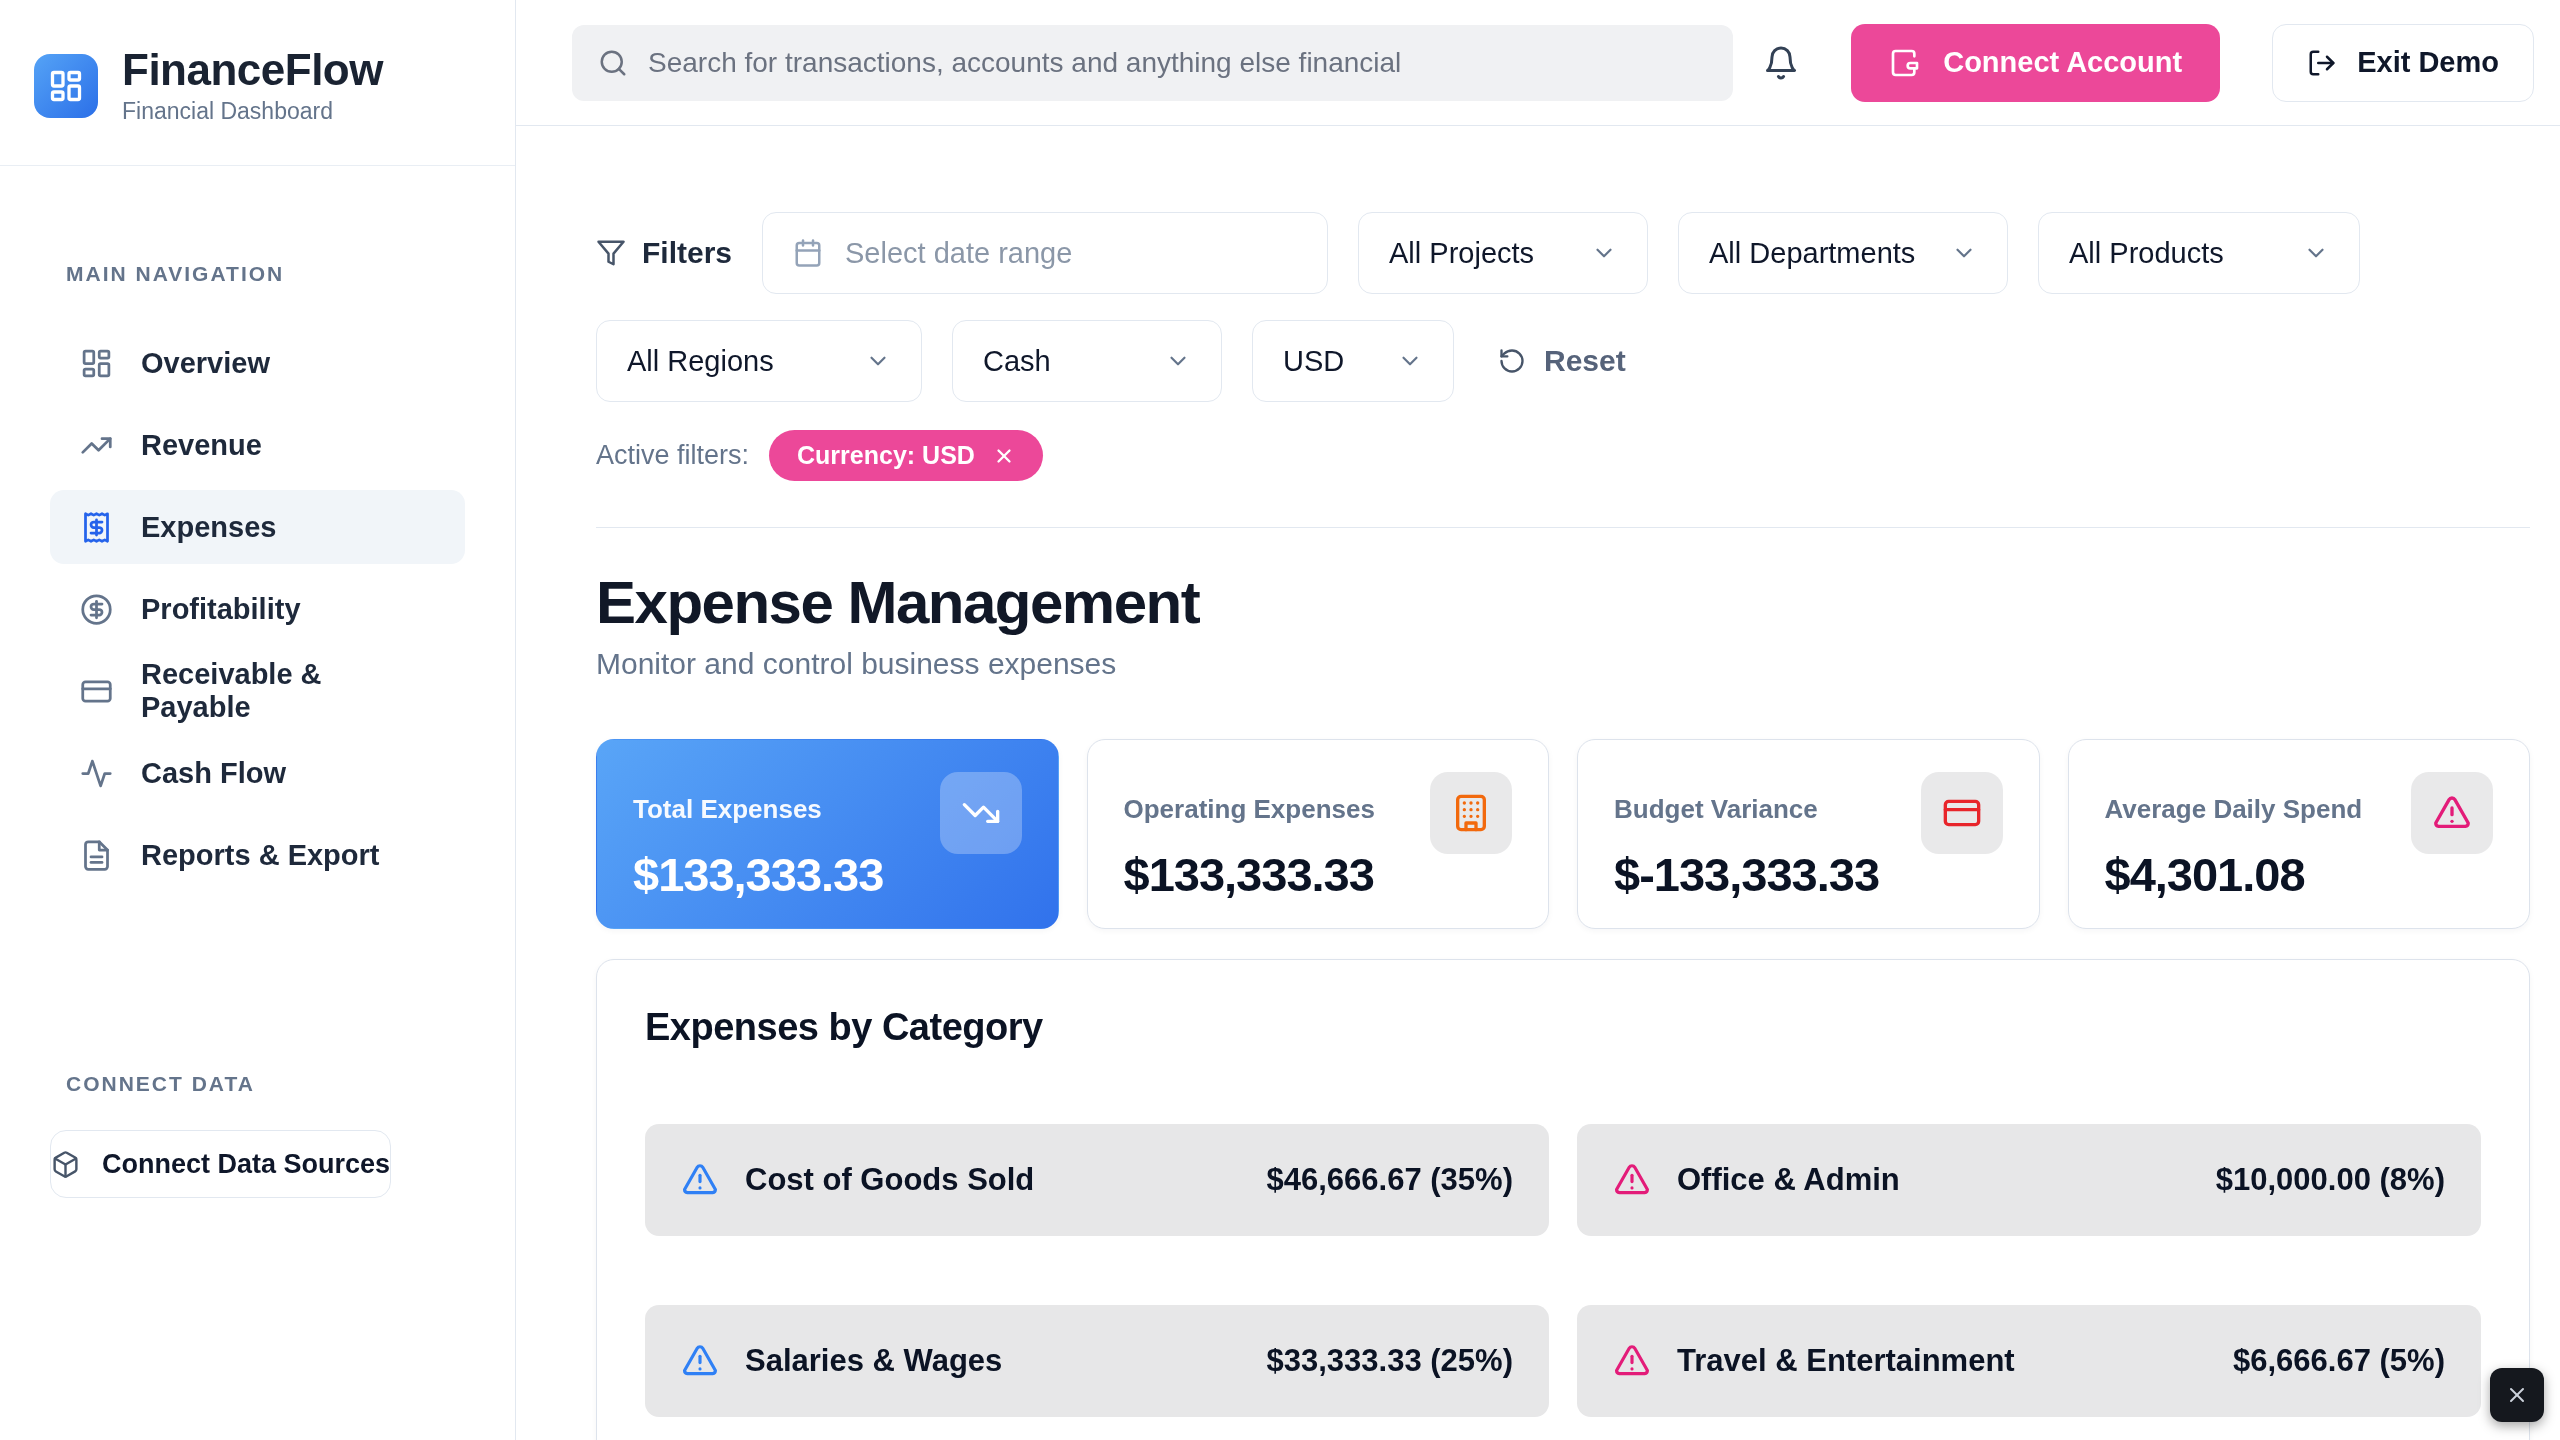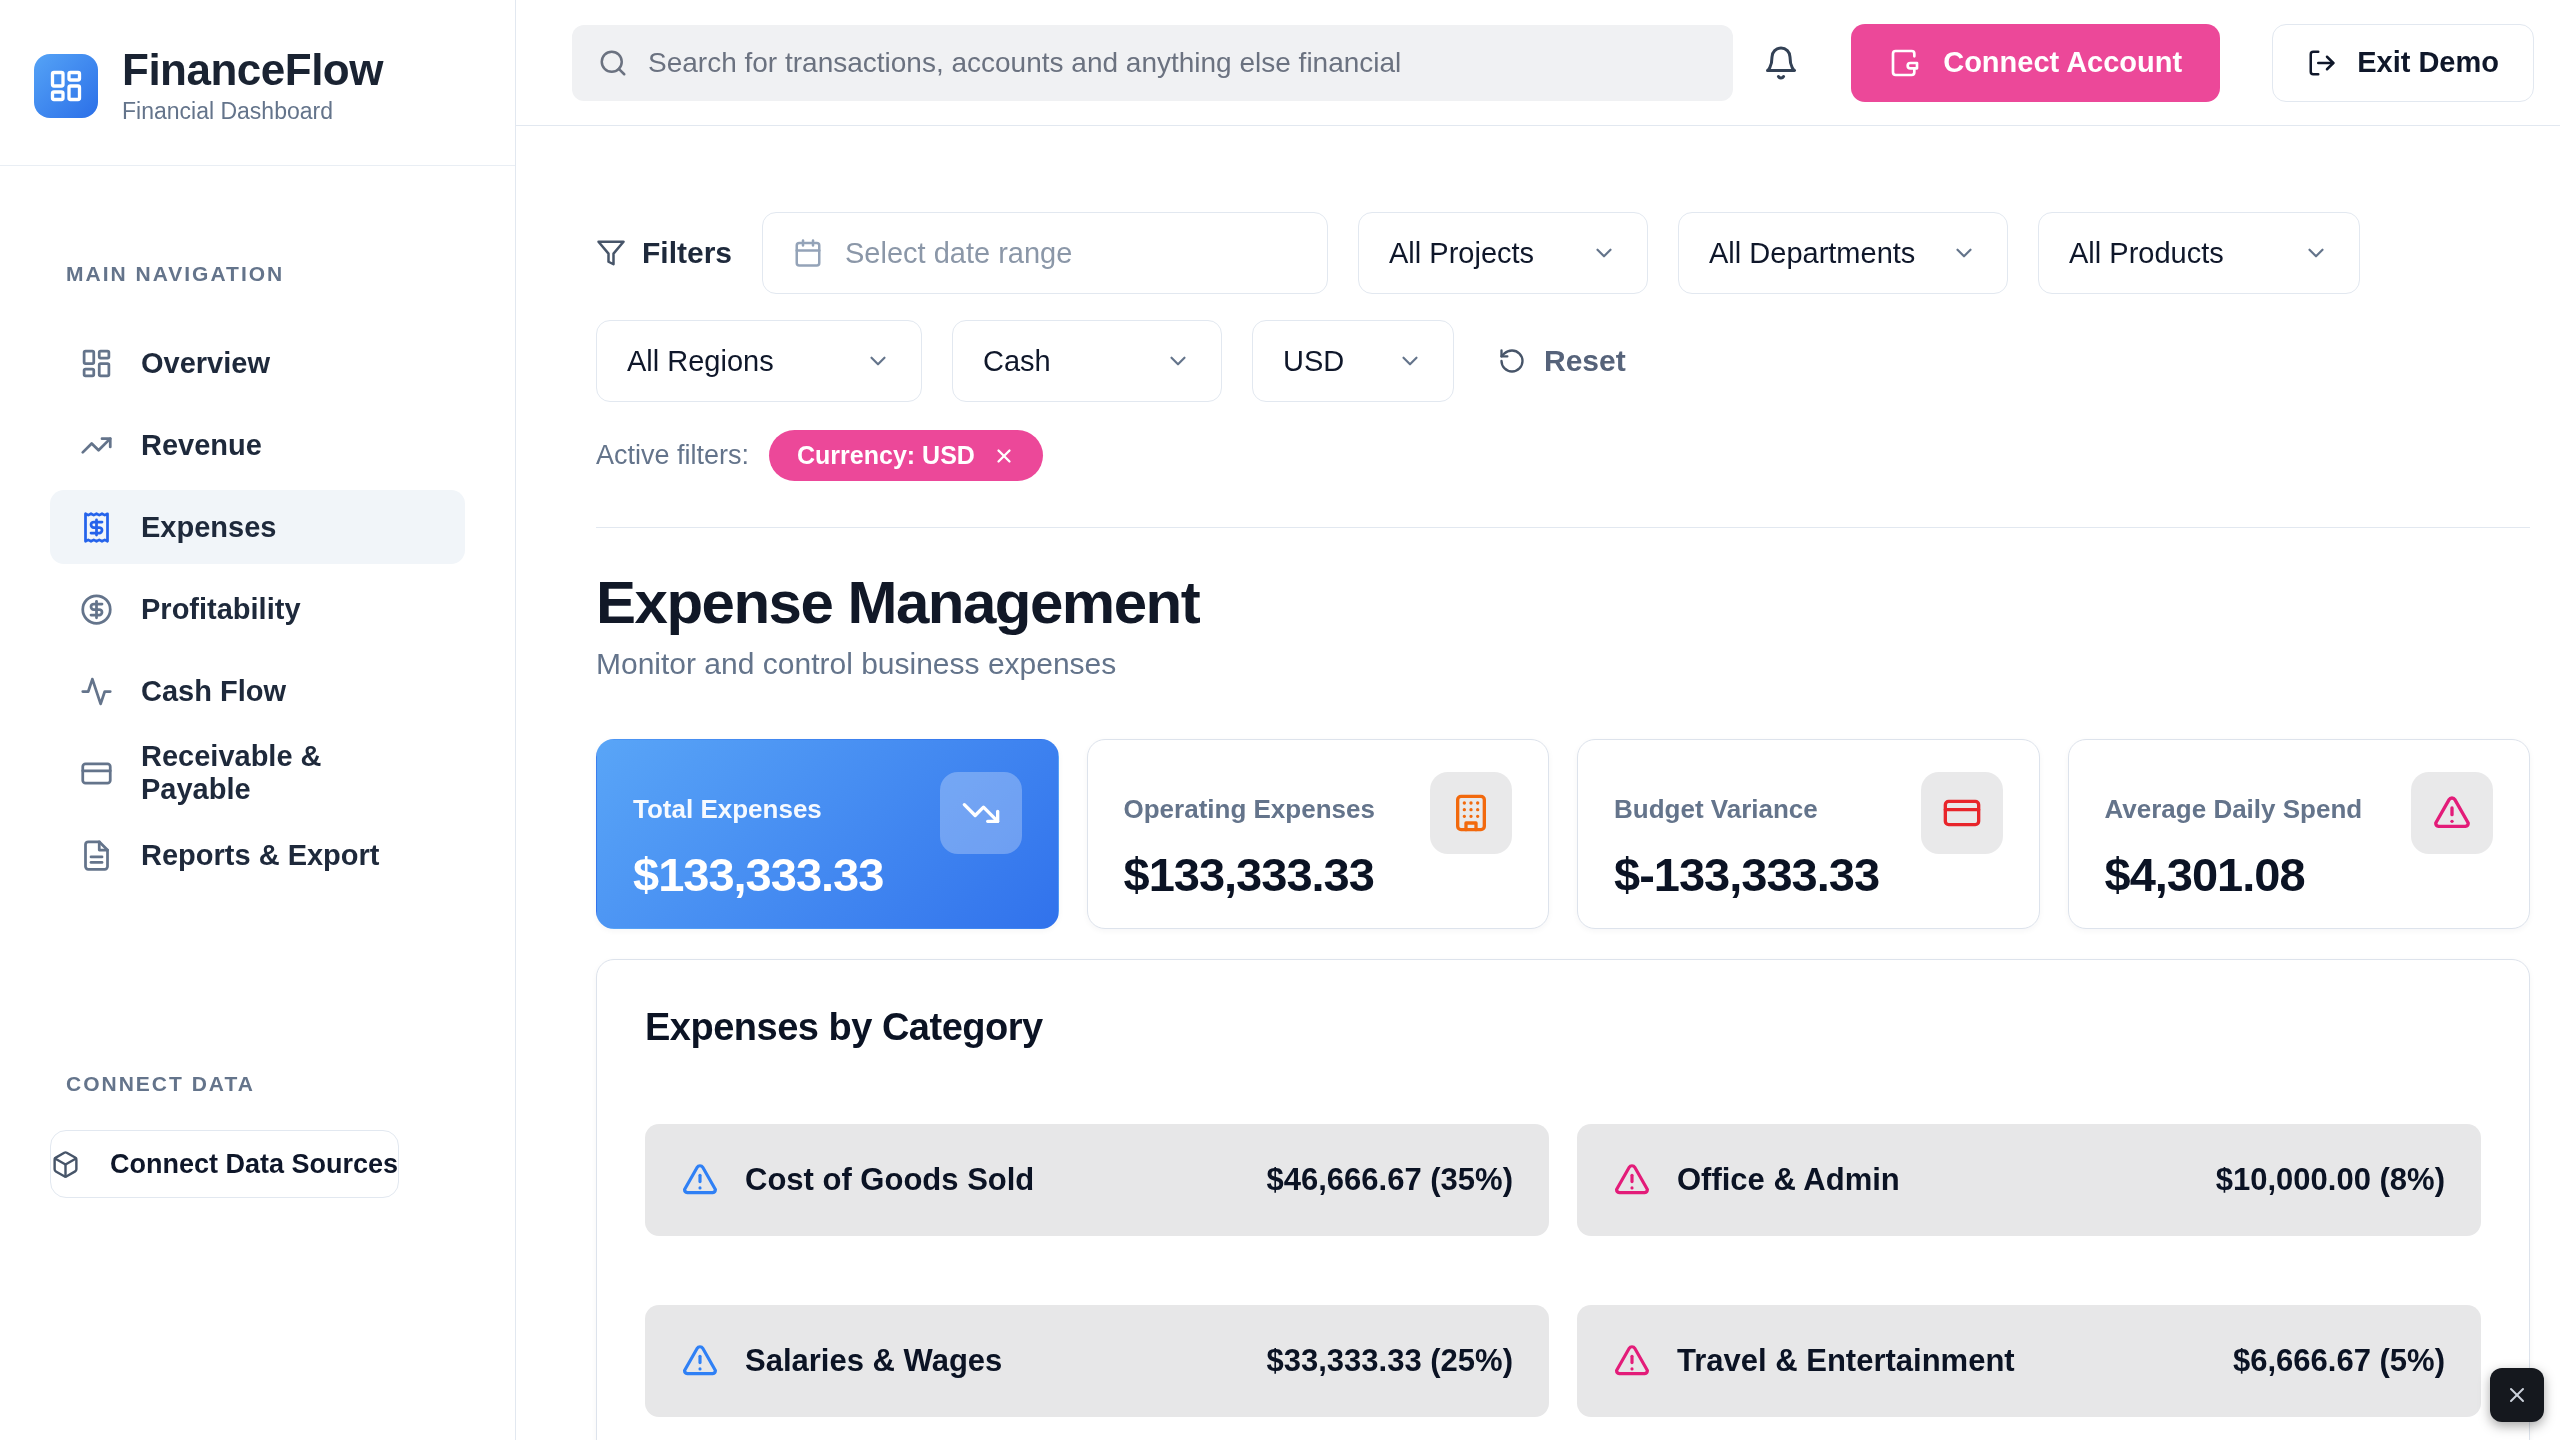--- a/index.html
+++ b/index.html
@@ -25,21 +25,21 @@
   .nav-item { display:flex; align-items:center; gap:28px; height:74px; padding:0 30px;
     border-radius:14px; cursor:pointer; }
   .nav-item svg { width:33px; height:33px; color:#64748b; flex:0 0 auto; }
   .nav-item span { font-size:29px; font-weight:600; color:#1e293b; }
   .nav-item.active { background:#f1f5f9; }
   .nav-item.active svg { color:#2563eb; }
 
   .connect-heading { font-size:21px; font-weight:700; letter-spacing:2px; color:#64748b;
     padding-left:66px; margin-top:180px; }
   .connect-btn { margin:34px 50px 0 50px; height:68px; border:1.5px solid #e2e8f0; border-radius:16px;
-    background:#fff; display:flex; align-items:center; justify-content:center; gap:30px; cursor:pointer; }
+    background:#fff; display:flex; align-items:center; justify-content:center; gap:22px; cursor:pointer; }
   .connect-btn svg { width:29px; height:29px; color:#475569; }
   .connect-btn span { font-size:27px; font-weight:600; color:#0f172a; }
 
   
   .topbar { margin-left:516px; height:126px; border-bottom:1px solid #e2e8f0;
     display:flex; align-items:center; padding:0 26px 0 56px; gap:30px; background:#fff; }
   .search { flex:1; max-width:1200px; height:76px; background:#f0f1f3; border-radius:12px;
     display:flex; align-items:center; gap:20px; padding:0 26px; }
   .search svg { width:30px; height:30px; color:#6b7280; flex:0 0 auto; }
   .search input { border:none; outline:none; background:transparent; width:100%;
@@ -254,29 +254,29 @@
       <span>Expenses</span>
     </div>
     <div class="nav-item">
       <svg class="ic">
           <use href="#i-circle-dollar"></use>
         </svg>
       <span>Profitability</span>
     </div>
     <div class="nav-item">
       <svg class="ic">
+          <use href="#i-credit-card"></use>
+        </svg>
+      <span>Receivable &amp; Payable</span>
+    </div>
+    <div class="nav-item">
+      <svg class="ic">
           <use href="#i-activity"></use>
         </svg>
       <span>Cash Flow</span>
-    </div>
-    <div class="nav-item">
-      <svg class="ic">
-          <use href="#i-credit-card"></use>
-        </svg>
-      <span>Receivable &amp; Payable</span>
     </div>
     <div class="nav-item">
       <svg class="ic">
           <use href="#i-file-text"></use>
         </svg>
       <span>Reports &amp; Export</span>
     </div>
   </nav>
 
   <div class="connect-heading">CONNECT DATA</div>

